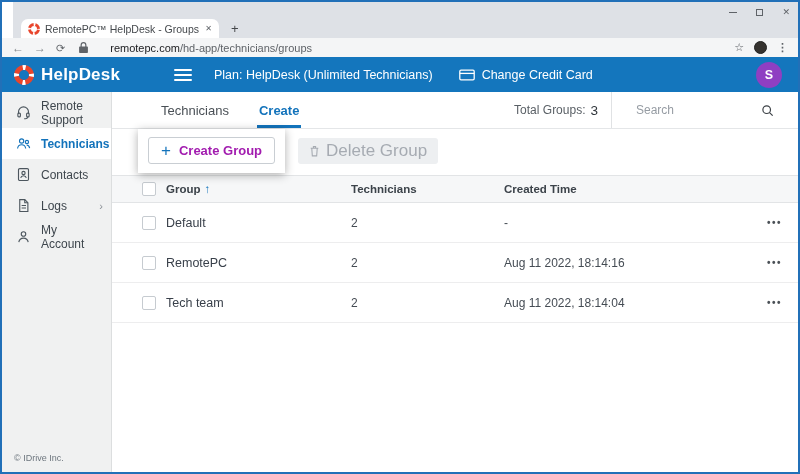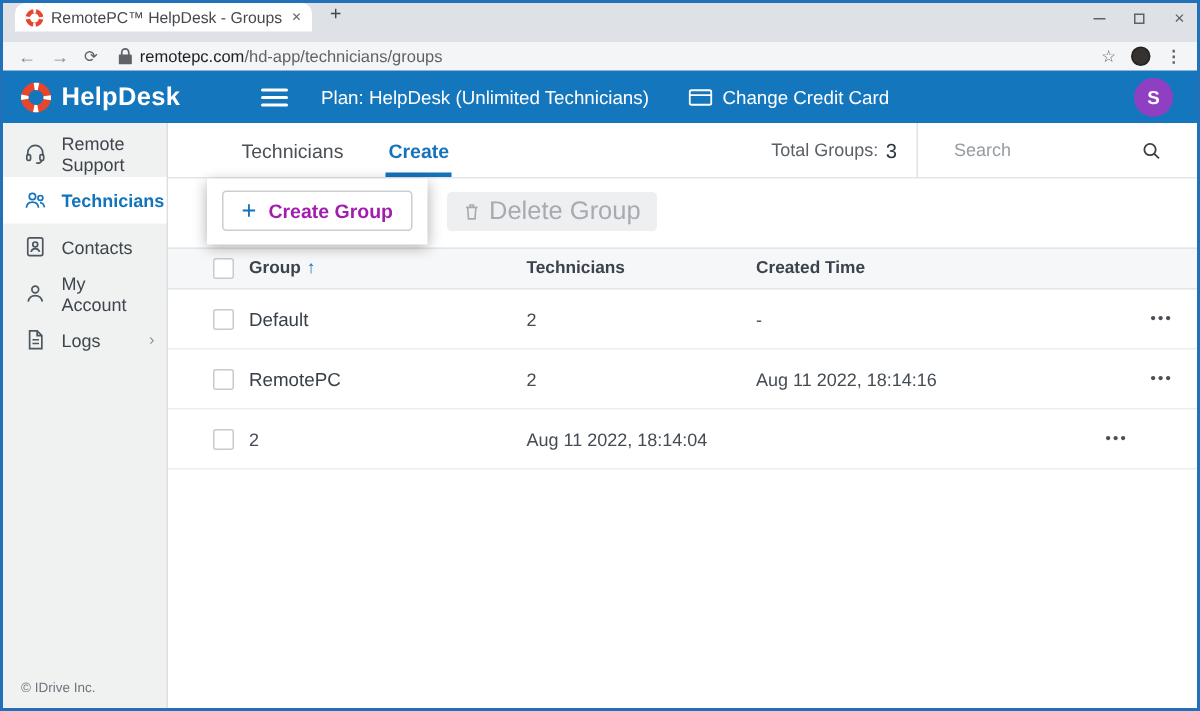--- a/index.html
+++ b/index.html
@@ -1,41 +1,41 @@
 <!DOCTYPE html>
 <html><head>
 <meta charset="utf-8">
 <style>
   * { margin:0; padding:0; box-sizing:border-box; font-family:"Liberation Sans", sans-serif; }
   html,body { width:800px; height:474px; background:#fff; }
   .window { width:800px; height:474px; border:2px solid #2170b8; background:#fff; display:flex; flex-direction:column; overflow:hidden; position:relative; }
 
   
-  .tabstrip { height:26px; background:#dee1e6; display:flex; position:relative; flex:0 0 auto; }
+  .tabstrip { height:36px; background:#dee1e6; display:flex; align-items:flex-end; position:relative; flex:0 0 auto;margin-left:11px; }
   .tab { margin-left:8px; width:198px; height:19px; background:#fff; border-radius:7px 7px 0 0; display:flex; align-items:center; padding:0 7px; gap:5px; }
   .tab-title { font-size:10.5px; color:#45494d; flex:1; white-space:nowrap; overflow:hidden; }
   .tab-close { font-size:8px; color:#5f6368; cursor:pointer; }
   .tab-close::before { content:"✕"; }
   .newtab { margin-left:12px; margin-bottom:3px; font-size:13px; color:#44474a; cursor:pointer; line-height:1; }
   .newtab::before { content:"+"; }
   .win-controls { position:absolute; right:8px; top:0; height:20px; display:flex; gap:19px; align-items:center; color:#5f6368; }
   .wc { cursor:pointer; display:flex; align-items:center; }
   .wc-min { width:8px; height:1px; background:#5f6368; }
   .wc-max { width:7px; height:7px; border:1px solid #5f6368; }
   .wc-close { font-size:9px; }
   .wc-close::before { content:"✕"; }
 
   .toolbar { height:19px; background:#f4f5f6; display:flex; align-items:center; padding:0 10px; gap:10px; flex:0 0 auto; }
   .nav-ic { font-size:12px; color:#84898d; line-height:1; cursor:pointer; }
   .nav-back::before { content:"←"; }
   .nav-fwd::before { content:"→"; }
   .nav-reload::before { content:"⟳"; font-size:11px; color:#5f6368; }
   .urlbar { flex:1; display:flex; align-items:center; gap:5px; padding-left:4px; }
   .url-text { font-size:11px; white-space:nowrap; }
-  .url-domain { color:#202124; }
+  .url-domain { color:#202124;margin-left:17px; }
   .url-path { color:#5f6368; }
   .tb-right { display:flex; align-items:center; gap:10px; }
   .star-ic { font-size:11px; color:#5f6368; cursor:pointer; }
   .star-ic::before { content:"☆"; }
   .chrome-avatar { width:13px; height:13px; border-radius:50%; background:#35322f; border:1px solid #222; cursor:pointer; }
   .menu-ic { font-size:11px; color:#5f6368; font-weight:bold; cursor:pointer; }
   .menu-ic::before { content:"⋮"; }
 
   
   .app-header { height:35px; background:#1476bd; display:flex; align-items:center; padding:0 10px 0 12px; color:#fff; flex:0 0 auto; }
@@ -182,33 +182,33 @@
       <div class="side-item">
         <svg width="15" height="15" viewBox="0 0 24 24" fill="none" stroke="currentColor" stroke-width="1.8">
             <rect x="4" y="2.5" width="16" height="19" rx="2"></rect>
             <circle cx="12" cy="9.5" r="2.6"></circle>
             <path d="M7.5 17.5c.6-2.4 2.3-3.5 4.5-3.5s3.9 1.1 4.5 3.5"></path>
           </svg>
         <span>Contacts</span>
       </div>
       <div class="side-item">
         <svg width="15" height="15" viewBox="0 0 24 24" fill="none" stroke="currentColor" stroke-width="1.8">
-            <circle cx="12" cy="8" r="3.6"></circle>
-            <path d="M4.5 21c.8-4.5 3.7-6.5 7.5-6.5s6.7 2 7.5 6.5"></path>
-          </svg>
-        <span>My Account</span>
-      </div>
-      <div class="side-item">
-        <svg width="15" height="15" viewBox="0 0 24 24" fill="none" stroke="currentColor" stroke-width="1.8">
             <path d="M6 2.5h8l5 5v14H6z"></path>
             <path d="M14 2.5v5h5"></path>
             <path d="M9 12h7M9 16h7"></path>
           </svg>
         <span>Logs</span>
         <span class="side-chevron"></span>
+      </div>
+      <div class="side-item">
+        <svg width="15" height="15" viewBox="0 0 24 24" fill="none" stroke="currentColor" stroke-width="1.8">
+            <circle cx="12" cy="8" r="3.6"></circle>
+            <path d="M4.5 21c.8-4.5 3.7-6.5 7.5-6.5s6.7 2 7.5 6.5"></path>
+          </svg>
+        <span>My Account</span>
       </div>
       <div class="side-footer">© IDrive Inc.</div>
     </div>
 
     <div class="content">
 
       <div class="content-header">
         <div class="tabs">
           <div class="ctab">Technicians</div>
           <div class="ctab active">Create</div>
@@ -259,20 +259,21 @@
       </div>
       <div class="t-row grid">
         <span class="checkbox"></span>
         <span class="cell-name">RemotePC</span>
         <span>2</span>
         <span>Aug 11 2022, 18:14:16</span>
         <button class="dots-btn"></button>
       </div>
       <div class="t-row grid">
         <span class="checkbox"></span>
+        <span class="cell-name">Tech team</span>
         <span>2</span>
         <span>Aug 11 2022, 18:14:04</span>
         <button class="dots-btn"></button>
       </div>
 
     </div>
   </div>
 </div>
 
 </body></html>

